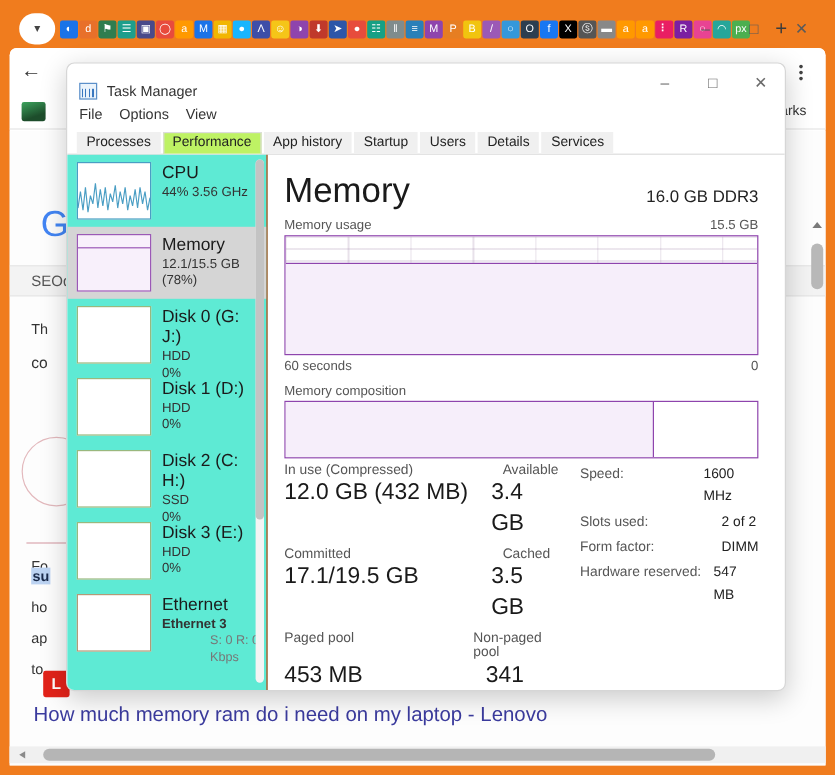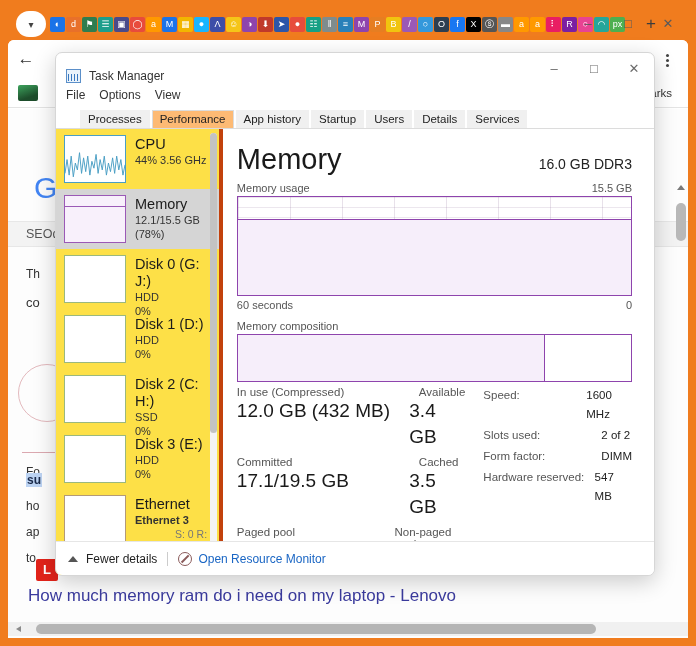--- a/index.html
+++ b/index.html
@@ -164,31 +164,31 @@
   .tm-wc div {
     width: 40px; height: 30px; display: flex; align-items: center;
     justify-content: center; color: #6b6b6b; font-size: 13px;
   }
   .tm-menu {
     height: 24px; display: flex; align-items: center; padding-left: 10px; gap: 14px;
   }
   .tm-menu span { font-size: 12px; color: #333; }
   .tm-tabs {
     height: 22px; display: flex; align-items: flex-end;
-    border-bottom: 1px solid #dcdcdc; padding-left: 24px; gap: 2px;
+    border-bottom: 1px solid #dcdcdc; padding-left: 8px; gap: 2px;
   }
   .tm-tab {
     font-size: 11.5px; color: #222; padding: 2px 7px 3px 7px;
     background: #f0f0f0; border: 1px solid transparent; border-bottom: none;
   }
-  .tm-tab.active { background: #fdba74; border-color: #dcdcdc; font-weight: normal; }
+  .tm-tab.active { background: #bef264; border-color: #dcdcdc; font-weight: normal; }
   .tm-main { display: flex; height: 446px; position: relative; }
 
   .tm-side {
-    width: 175px; background: #fde047; border-right: 4px solid #c2410c;
+    width: 175px; background: #5eead4; border-right: 1px solid #c2410c;
     position: relative; overflow: hidden;
   }
   .side-item {
     display: flex; align-items: flex-start; padding: 6px 4px 6px 8px;
     height: 60px;
   }
   .side-item.selected { background: #d5d5d5; }
   .side-thumb {
     width: 62px; height: 48px; flex: none; background: #ffffff; position: relative;
     overflow: hidden;
@@ -585,20 +585,13 @@
             </div>
             <div class="srow">
               <div class="k">Hardware reserved:</div>
               <div class="v">547 MB</div>
             </div>
           </div>
       </div>
     </div>
   </div>
 
-  <div class="tm-foot">
-    <div class="chev-up"></div>
-    <div class="foot-lbl">Fewer details</div>
-    <div class="foot-div"></div>
-    <div class="res-ico"></div>
-    <div class="foot-link">Open Resource Monitor</div>
-  </div>
 </div>
 
 </body></html>

